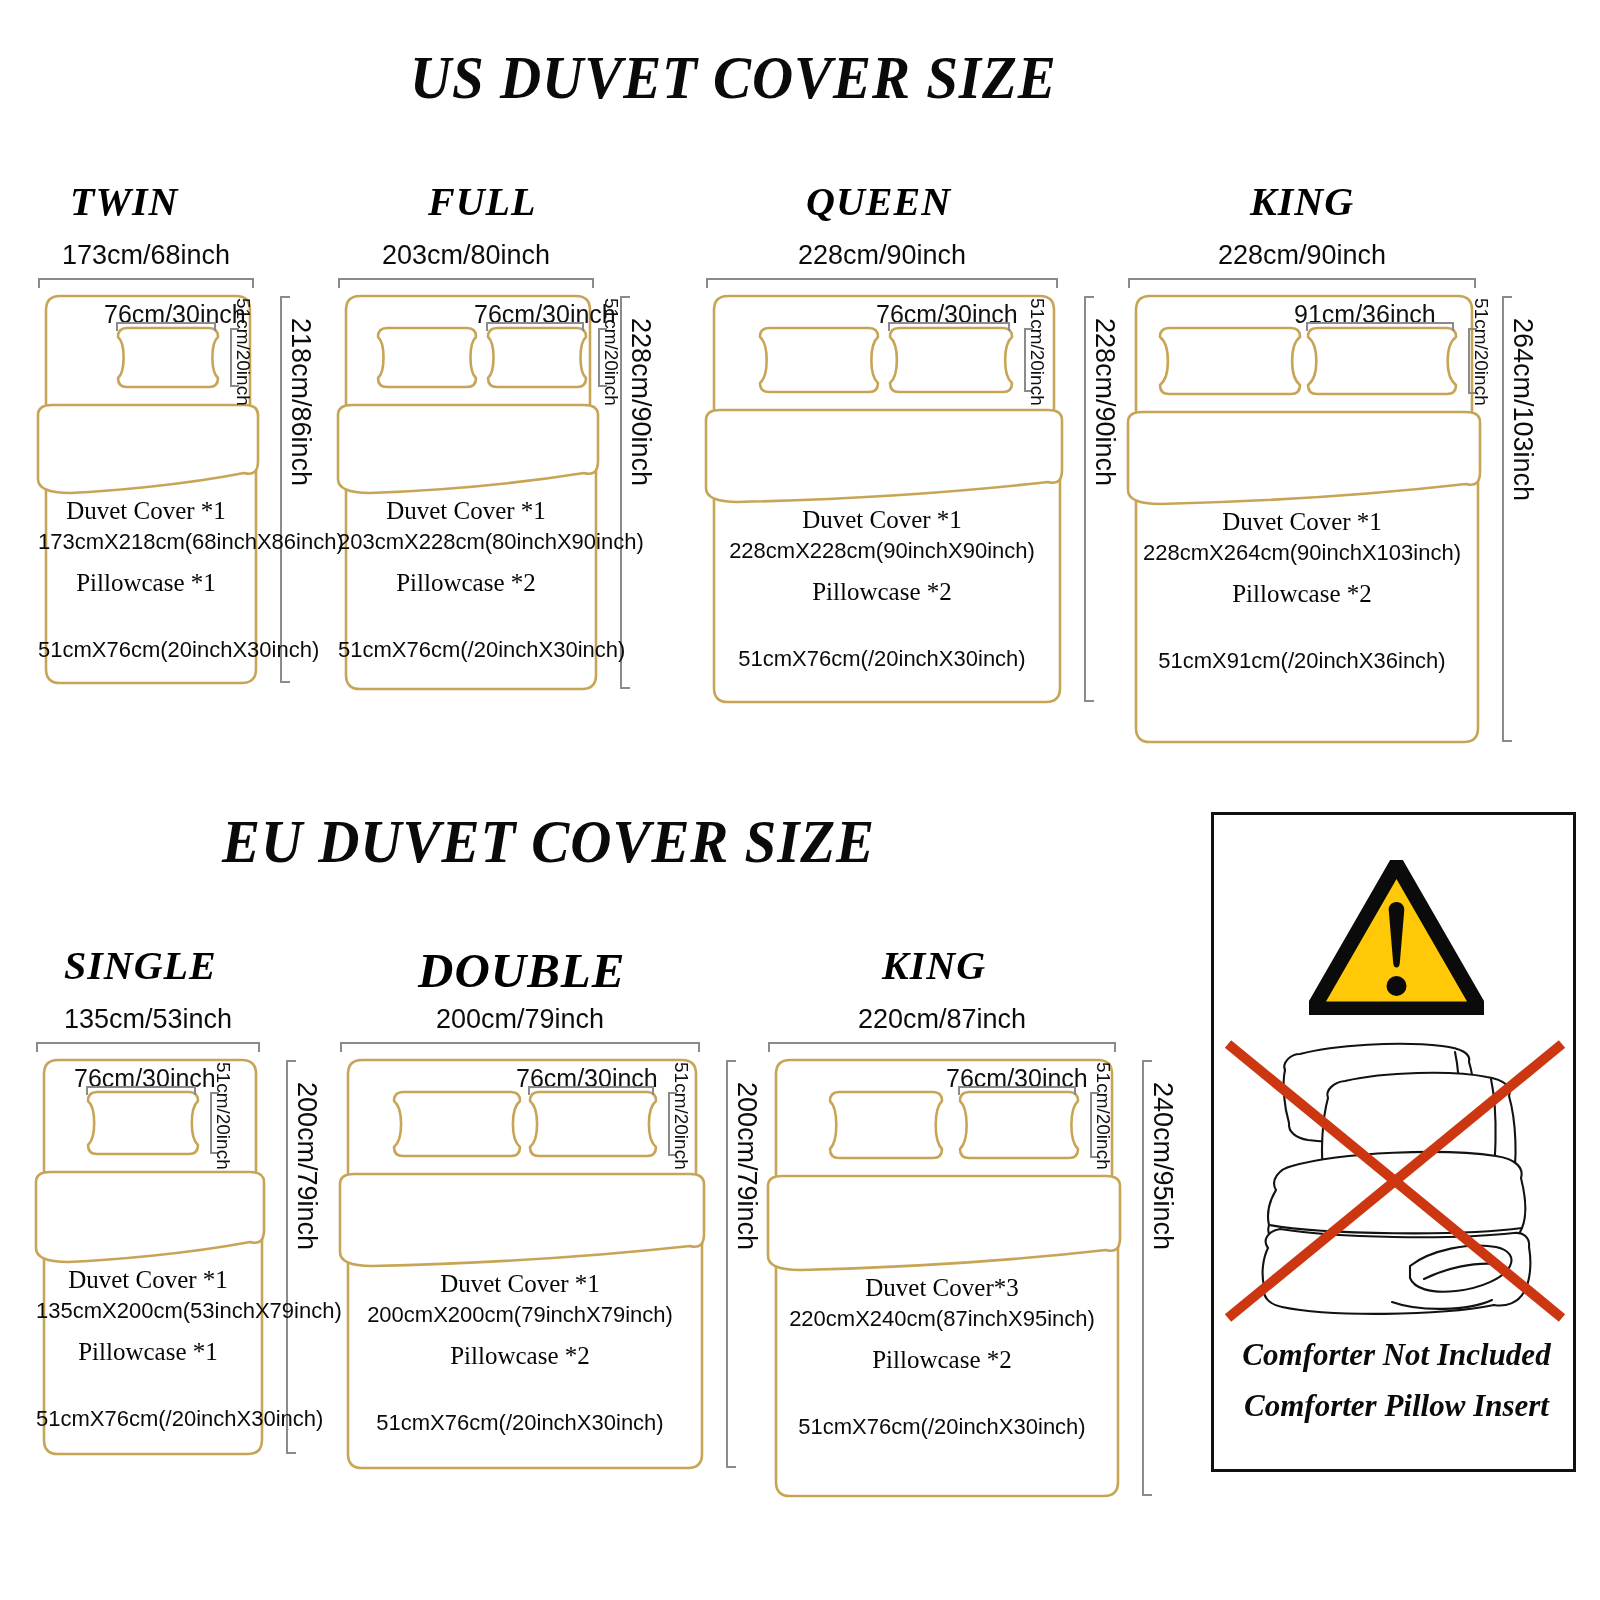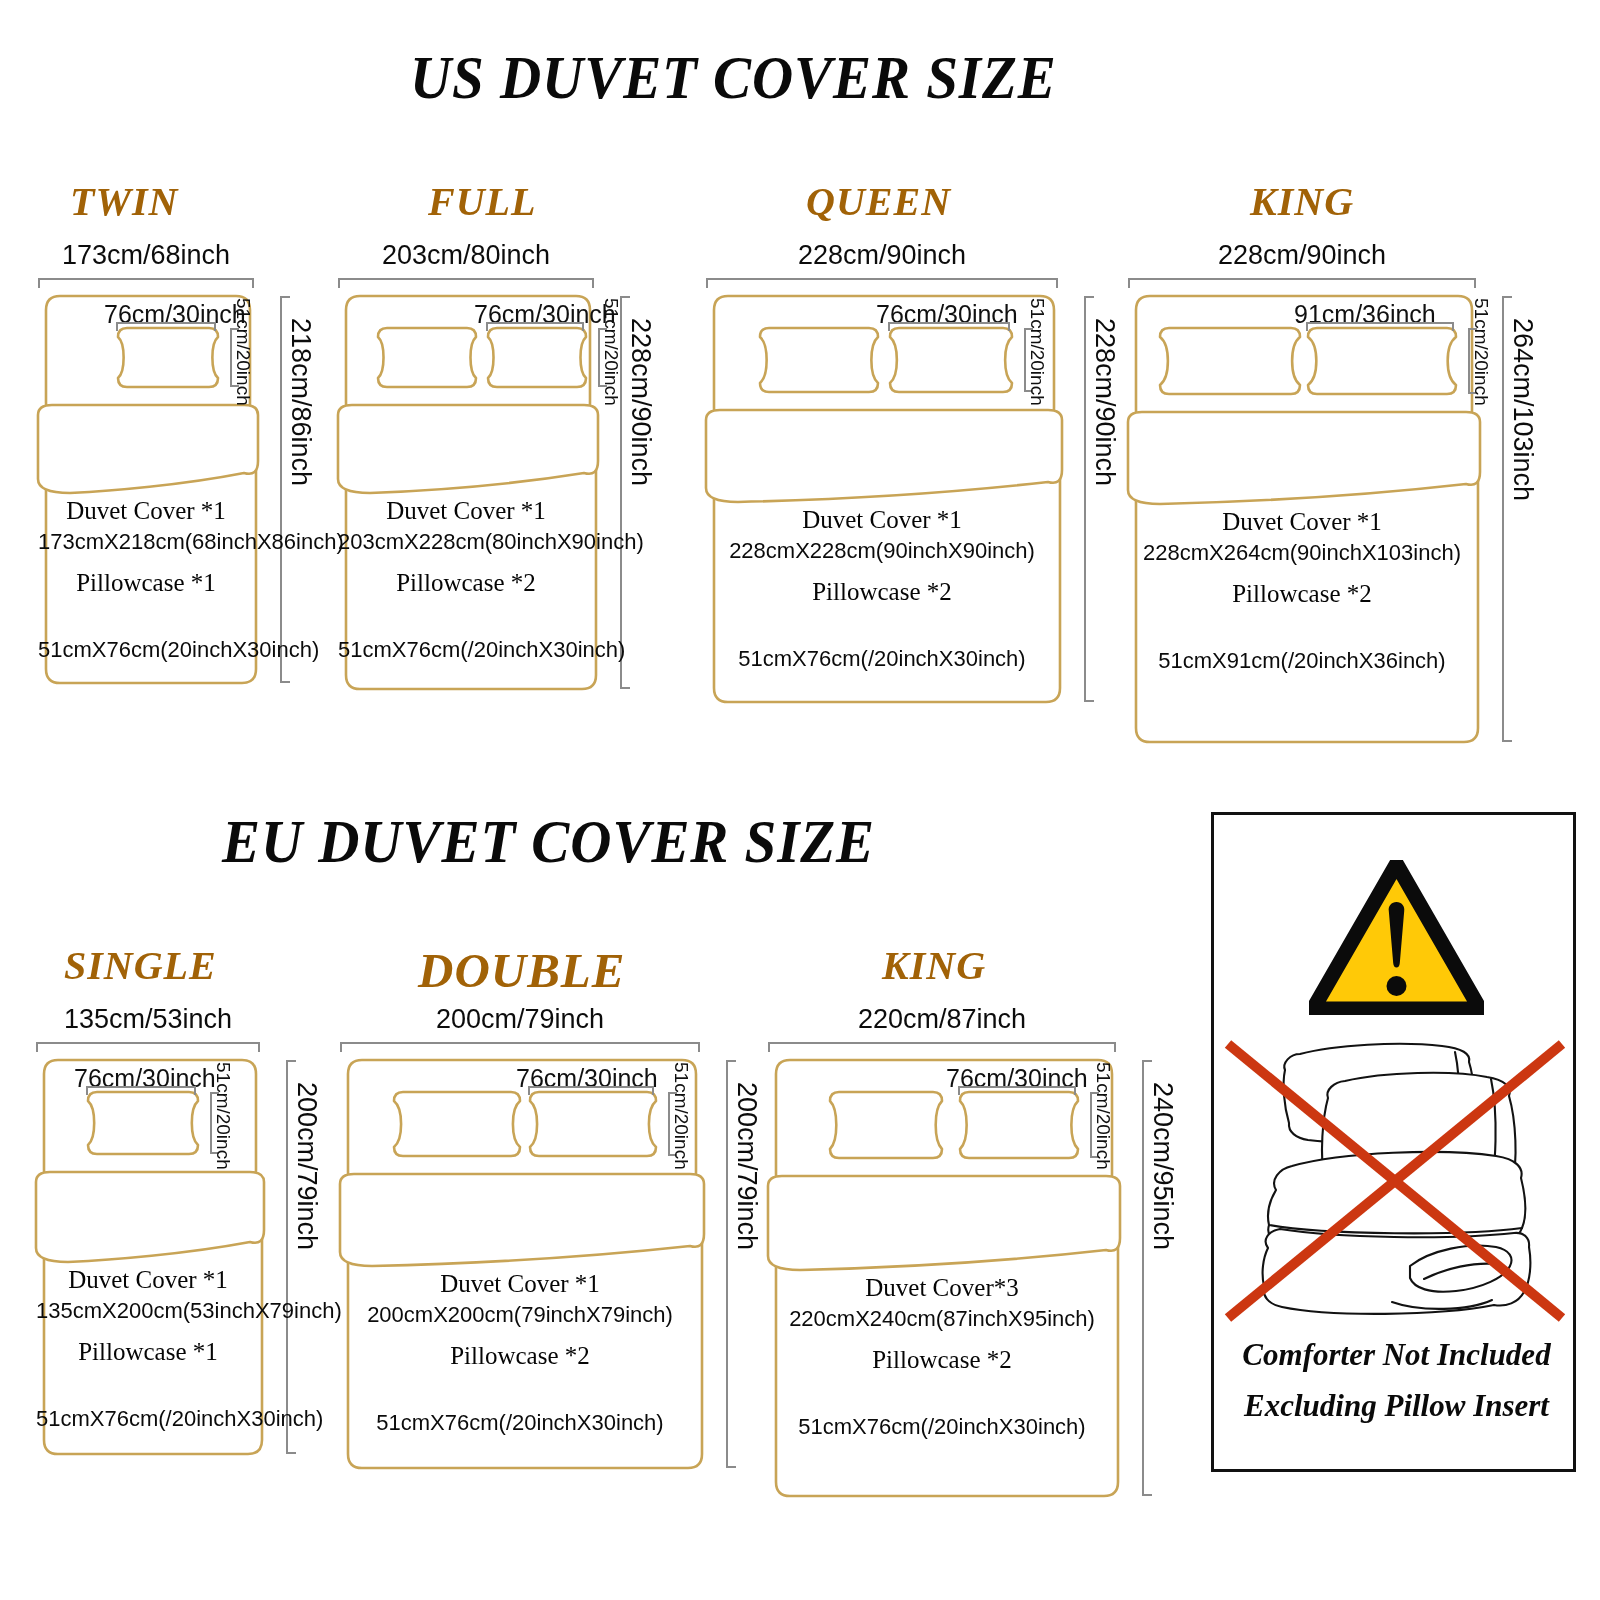--- a/index.html
+++ b/index.html
@@ -29,21 +29,21 @@
   #us-title{left:410px;top:42px;}
   #eu-title{left:222px;top:806px;}
 
   
   .bed-block{position:absolute;}
   .bed-name{
     position:absolute;top:0;
     font-family:"Liberation Serif", serif;
     font-weight:700;font-style:italic;
     font-size:40px;
-    color:#a16207;
+    color:#000000;
     white-space:nowrap;
     letter-spacing:1px;
   }
 
   
   .dim-top-label{
     position:absolute;
     font-size:27px;
     color:#0c0c0c;
     white-space:nowrap;
@@ -455,16 +455,16 @@
         <path d="M200 249 C222 238 250 232 272 234"></path>
         <path d="M168 272 C196 282 244 281 268 270"></path>
       </g>
       <g stroke="#CC3711" stroke-width="10" stroke-linecap="butt">
         <line x1="4" y1="14" x2="338" y2="288"></line>
         <line x1="338" y1="14" x2="4" y2="288"></line>
       </g>
     </svg>
 
     <div class="warn-caption" id="warn-cap1">Comforter Not Included</div>
-    <div class="warn-caption" id="warn-cap2">Excluding Pillow Insert</div>
+    <div class="warn-caption" id="warn-cap2">Comforter Pillow Insert</div>
   </div>
 
 </div>
 
 </body></html>

